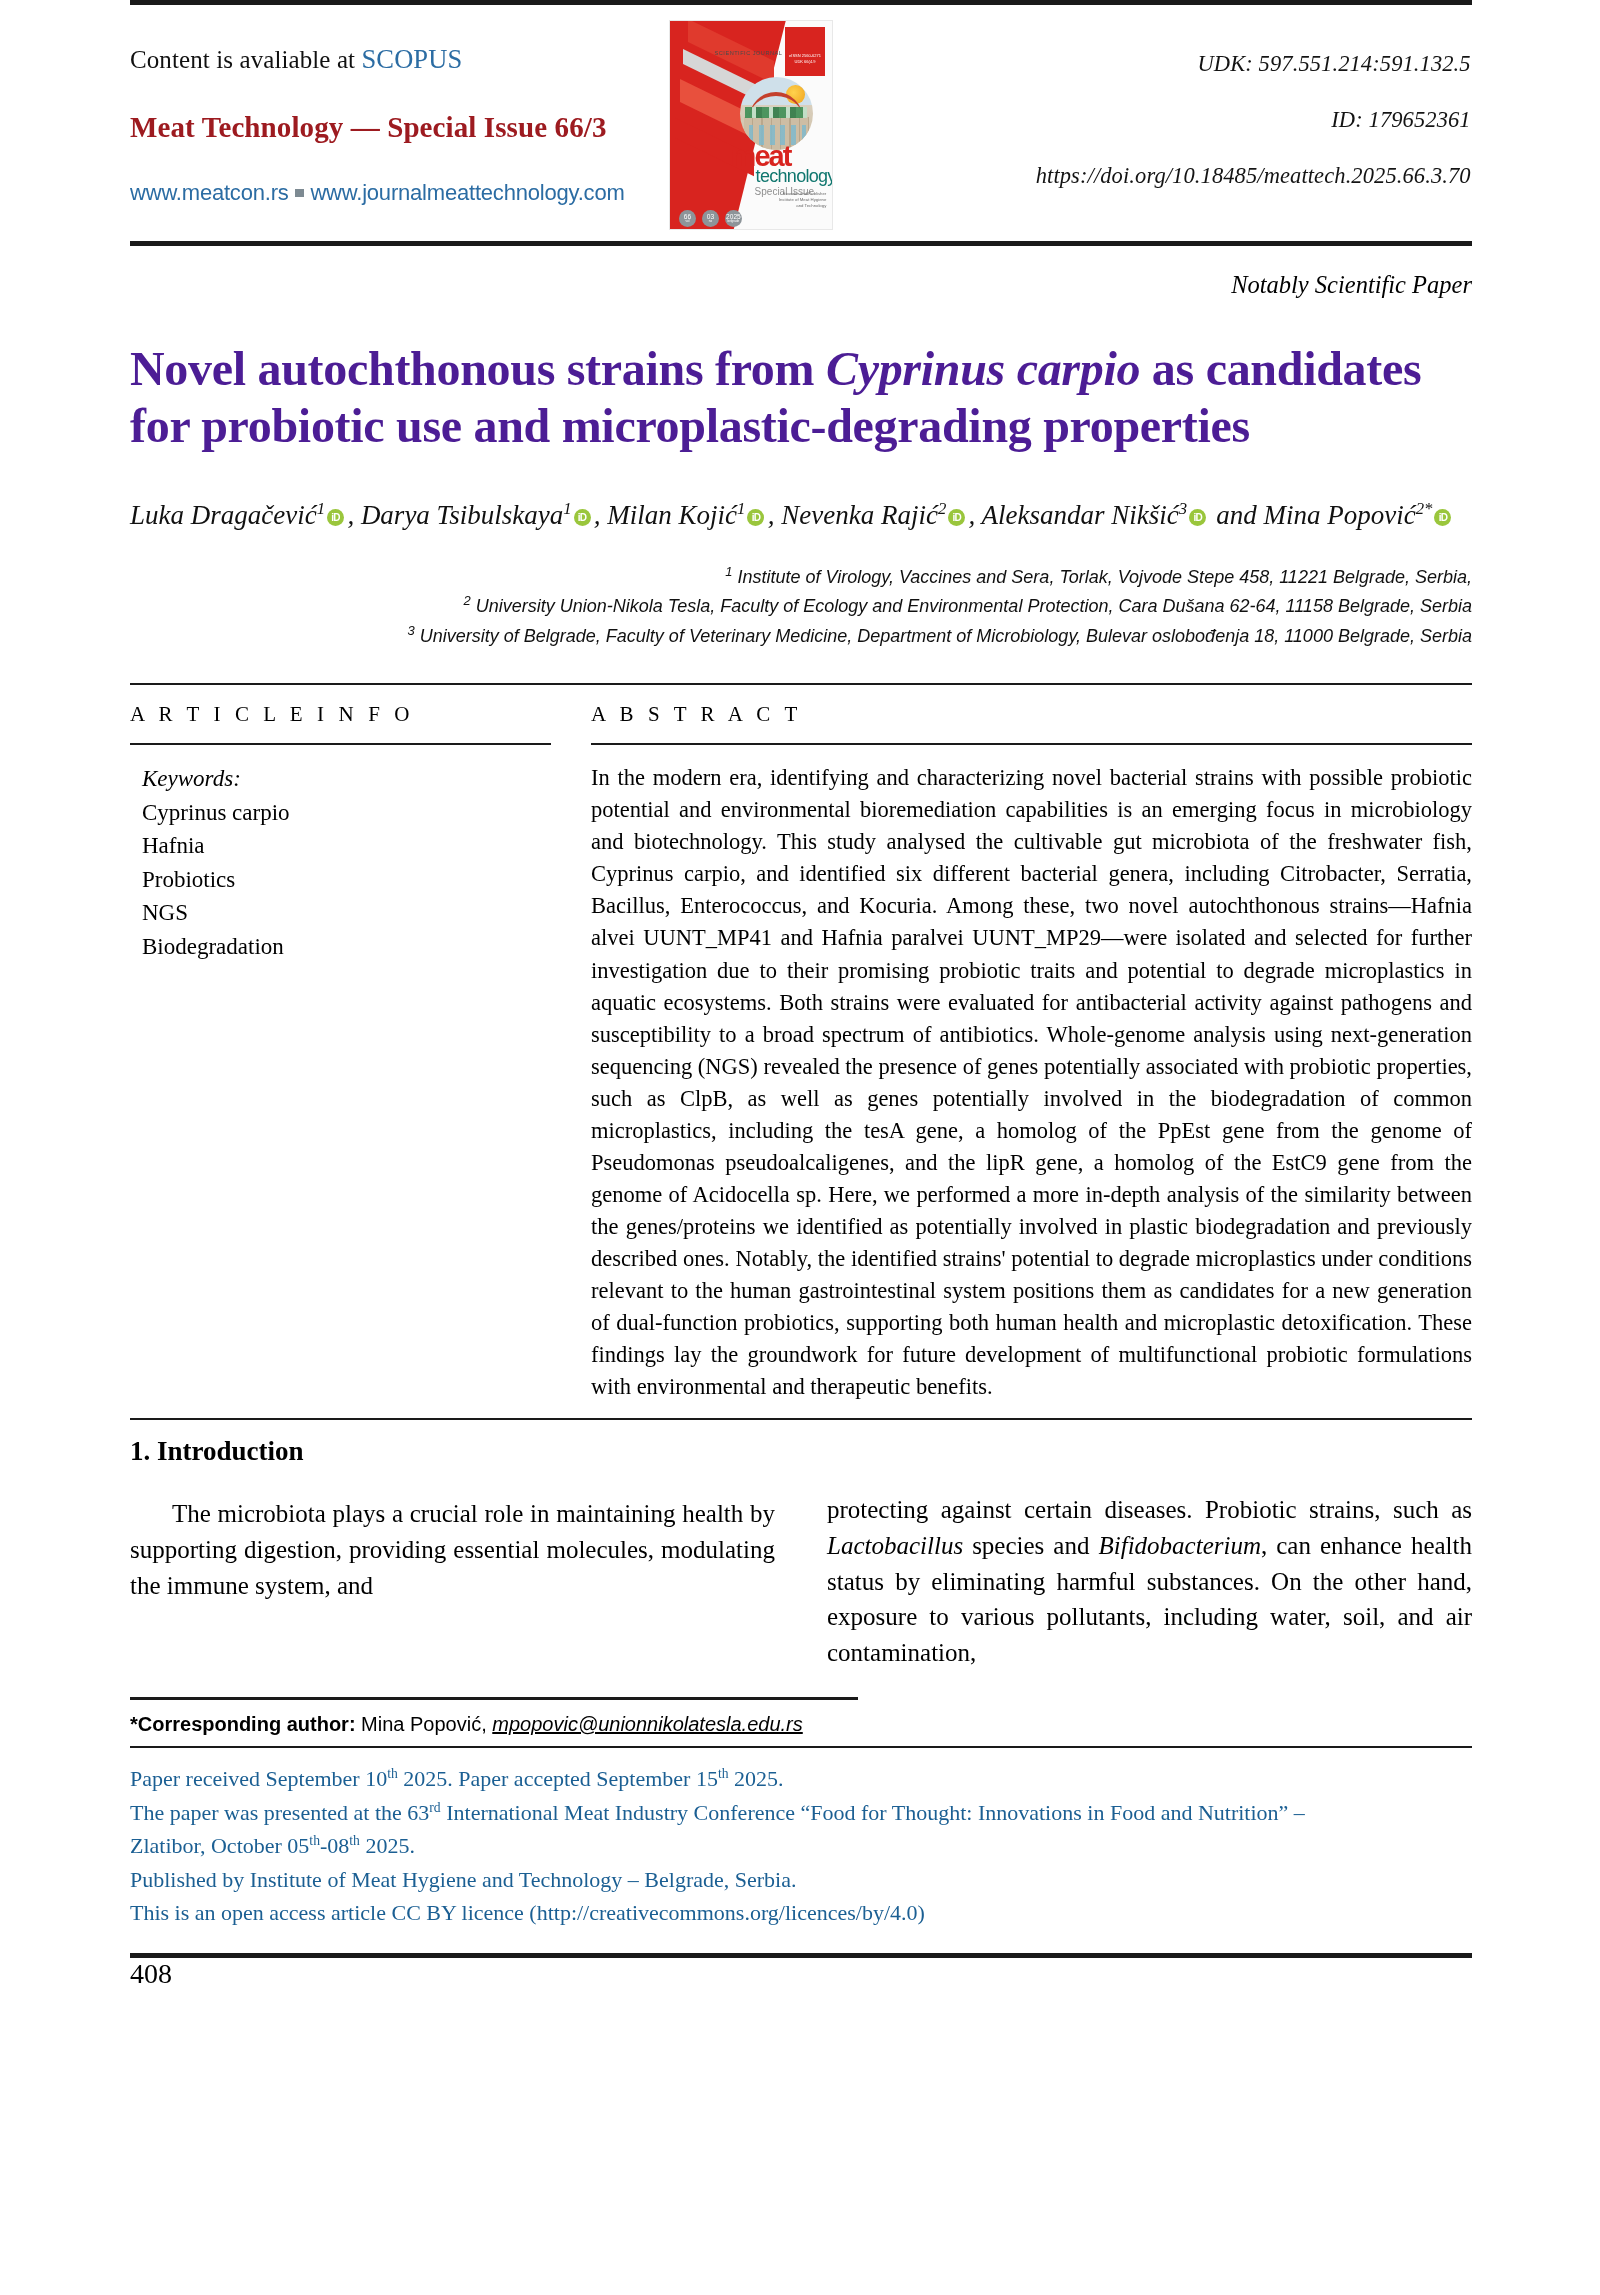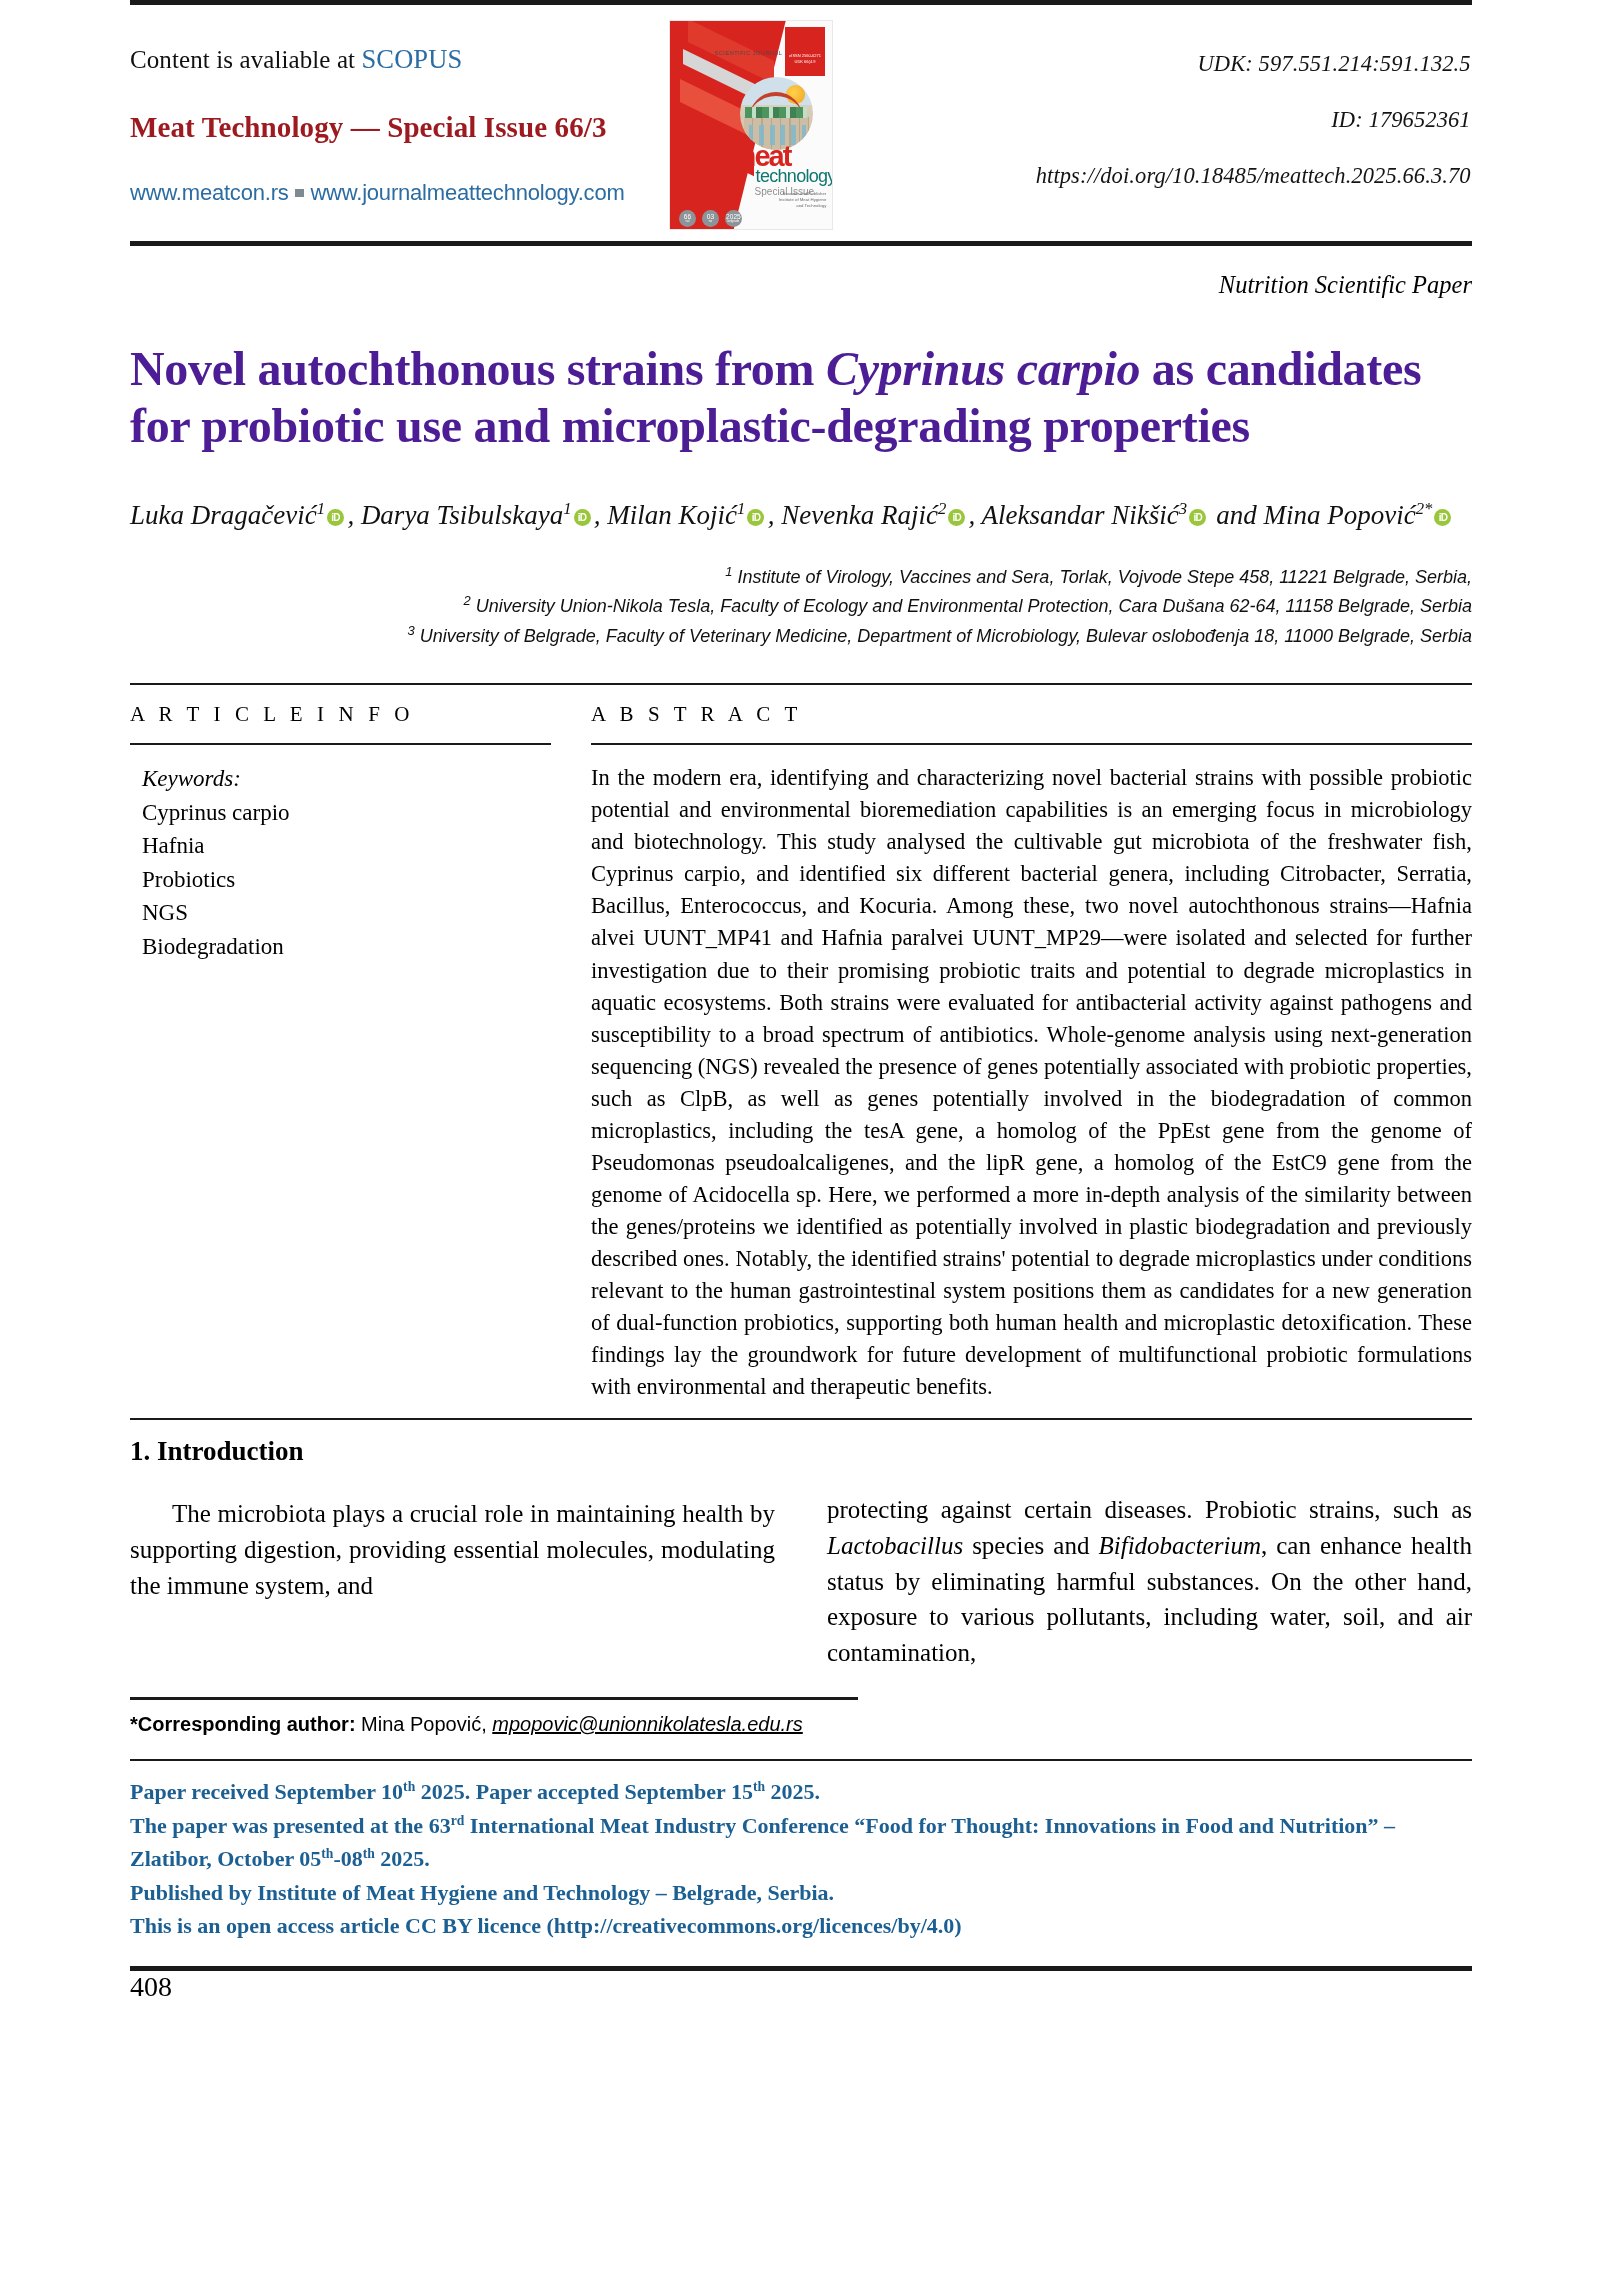--- a/index.html
+++ b/index.html
@@ -374,22 +374,21 @@
   .corr-text {
     font-family: "Liberation Sans", sans-serif;
     font-size: 20px;
     padding-top: 13.2px;
     padding-bottom: 2.6px;
   }
   .corr-text b { font-weight: bold; }
   .corr-text i { font-style: italic; text-decoration: underline; }
 
   .foot-block {
-    margin-top: 20px;
-    font-weight: bold;
+    margin-top: 7px;
   }
   .foot-lines {
     color: #1b5f93;
     font-size: 22px;
     line-height: 1.52;
     padding-top: 14.6px;
   }
   .foot-lines sup { font-size: .62em; }
 
   .page-num {
@@ -464,21 +463,21 @@
 
       <div class="header-right">
         <div class="hr-line">UDK: 597.551.214:591.132.5</div>
         <div class="hr-line">ID: 179652361</div>
         <div class="hr-line last">https://doi.org/10.18485/meattech.2025.66.3.70</div>
       </div>
     </div>
 
     <div class="rule-thick"></div>
 
-    <div class="orig-paper">Nutrition Scientific Paper</div>
+    <div class="orig-paper">Notably Scientific Paper</div>
 
     <h1 class="title">
       <span>Novel autochthonous strains from </span><i>Cyprinus carpio</i><span> as candidates for probiotic use and microplastic-degrading properties</span>
     </h1>
 
     <div class="authors">
       <span>Luka Dragačević</span><sup>1</sup><span class="orcid">iD</span><span>, </span><span>Darya Tsibulskaya</span><sup>1</sup><span class="orcid">iD</span><span>, </span><span>Milan Kojić</span><sup>1</sup><span class="orcid">iD</span><span>, </span><span>Nevenka Rajić</span><sup>2</sup><span class="orcid">iD</span><span>, </span><span>Aleksandar Nikšić</span><sup>3</sup><span class="orcid">iD</span> <span>and</span>
       <span>Mina Popović</span><sup>2*</sup><span class="orcid">iD</span>
     </div>
 

